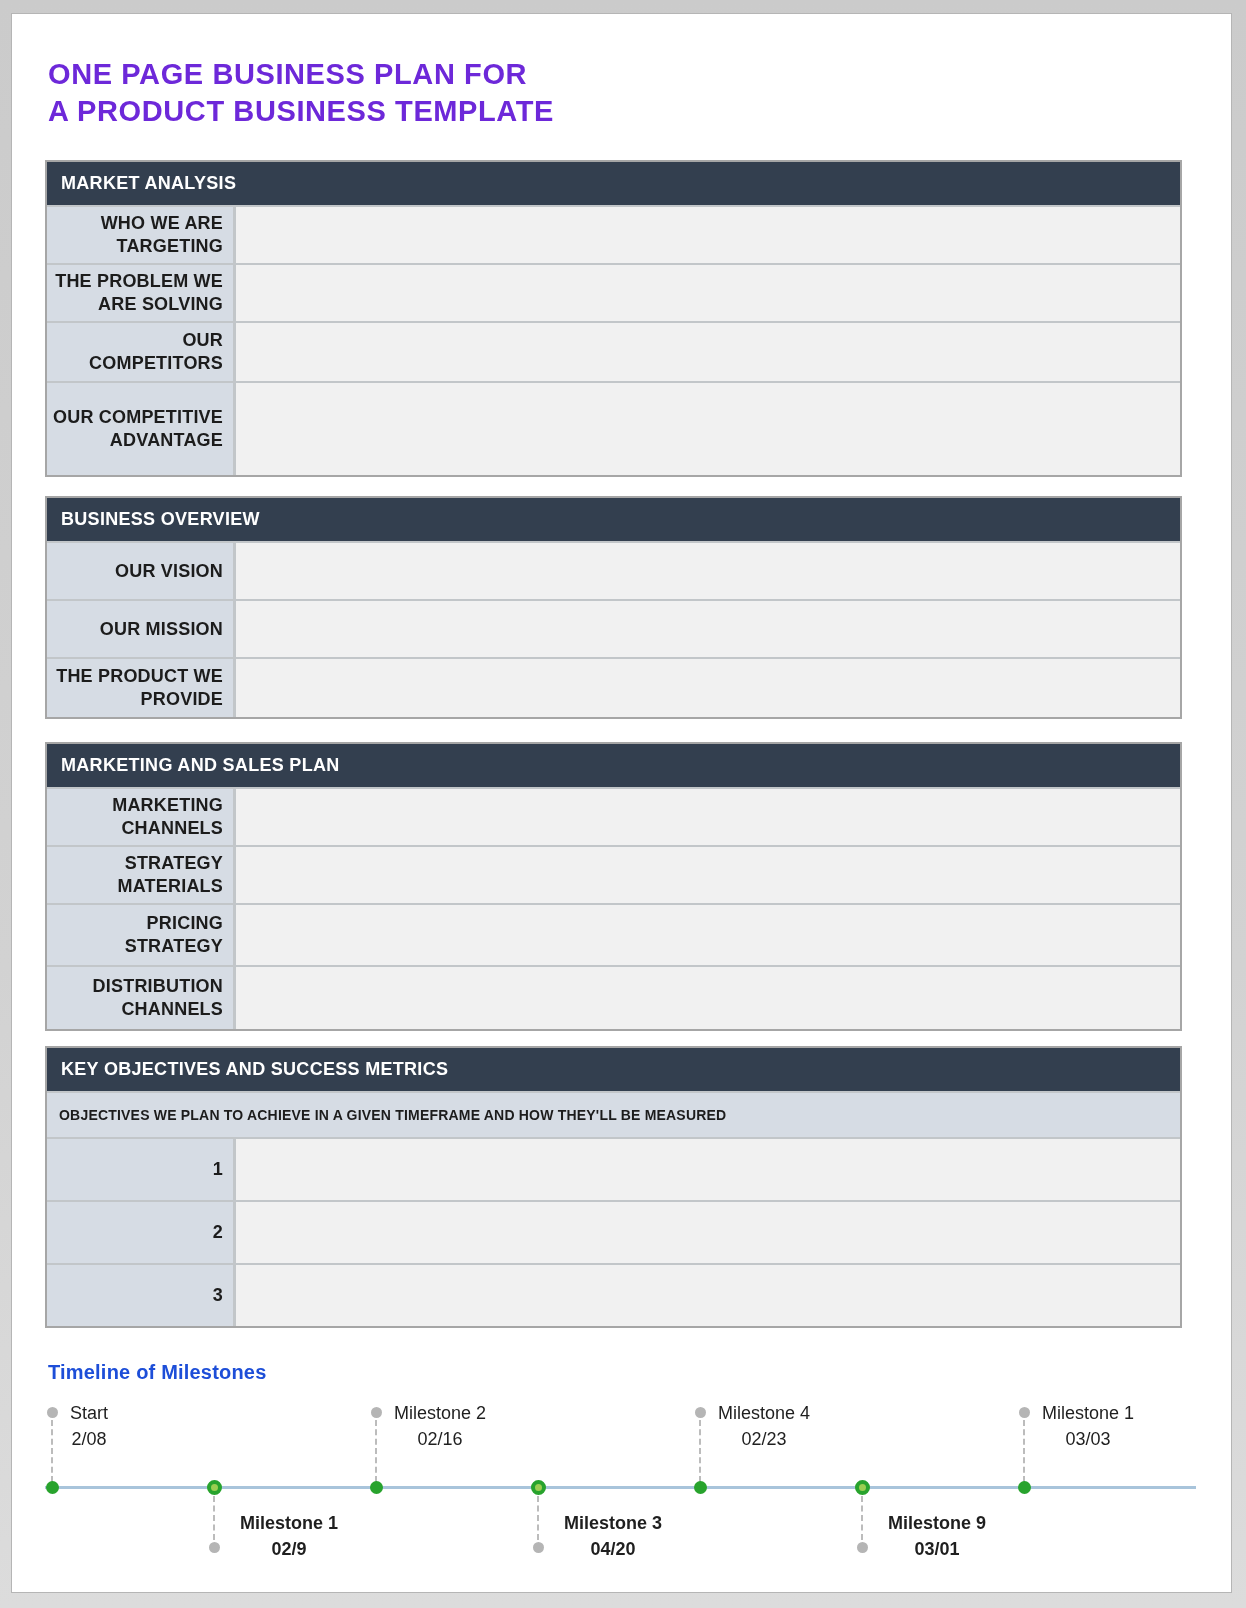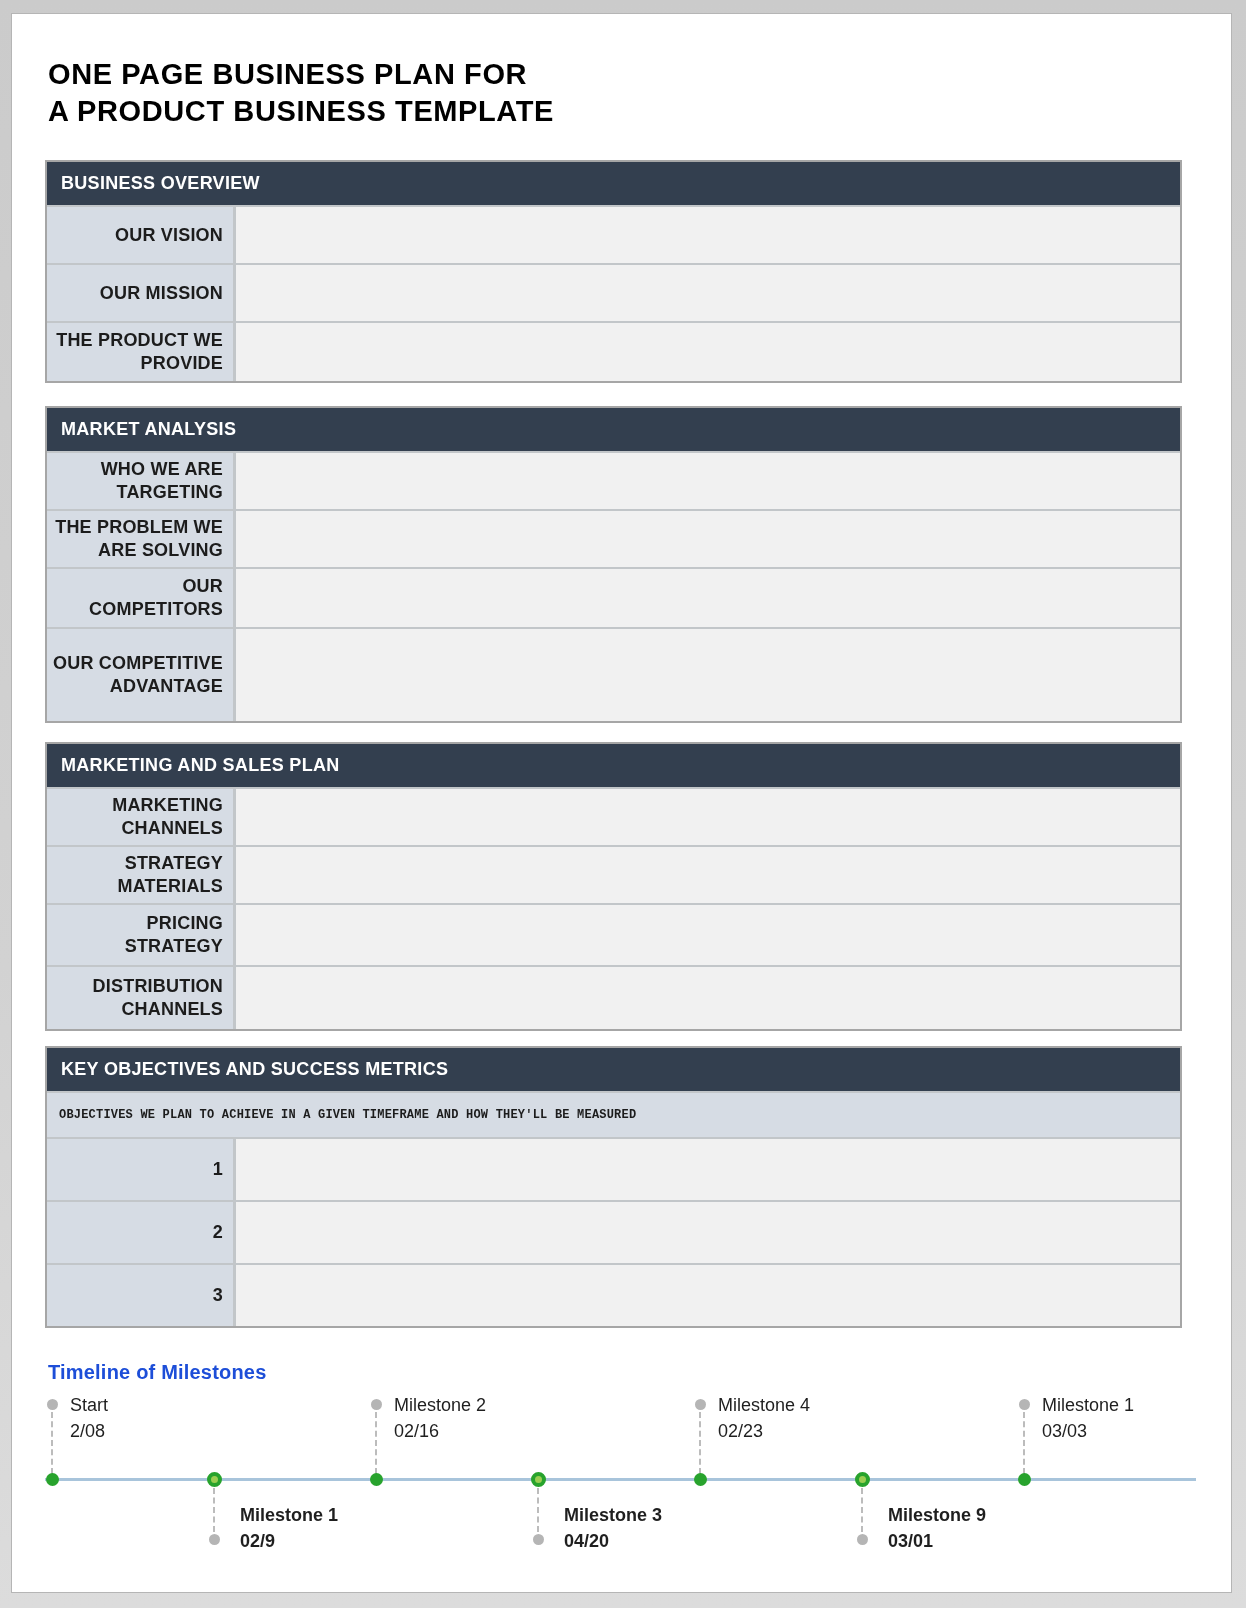--- a/index.html
+++ b/index.html
@@ -13,21 +13,21 @@
   .page {
     position:absolute; left:11px; top:13px;
     width:1221px; height:1580px;
     background:#ffffff;
     border:1px solid #b5b5b5;
     box-sizing:border-box;
     padding:42px 49px 0 33px;
   }
   
   .doc-title {
-    color:#000000; font-weight:bold; font-size:29px; line-height:37px;
+    color:#6d28d9; font-weight:bold; font-size:29px; line-height:37px;
     letter-spacing:0.6px; margin:0 0 30px 3px;
   }
   
   .section { border:2px solid #a6a6a6; box-sizing:border-box; }
   .sec1 { margin-bottom:23px; }
   .sec2 { margin-bottom:19px; }
   .sec3 { margin-bottom:15px; }
   .sec-header {
     background:#333f4f; height:43px;
     display:flex; align-items:center;
@@ -50,34 +50,35 @@
     font-weight:bold; font-size:18px; line-height:23px;
     color:#1c1c1c; letter-spacing:0.2px;
   }
   .value { background:#f1f1f1; }
   .subheader {
     grid-column:1 / -1;
     background:#d6dce4;
     display:flex; align-items:center;
     padding:5px 12px;
     min-height:44px;
-    font-weight:bold; font-size:12px; color:#1c1c1c; letter-spacing:0.2px;font-family:Liberation Mono, monospace;
+    font-weight:bold; font-size:14px; color:#1c1c1c; letter-spacing:0.2px;
   }
   .h52{min-height:52px}.h54{min-height:54px}.h56{min-height:56px}.h58{min-height:58px}
   .h60{min-height:60px}.h61{min-height:61px}.h62{min-height:62px}.h92{min-height:92px}
   
   .timeline-title {
     margin:33px 0 0 3px;
     font-size:20px; font-weight:bold; color:#1d4ed8; letter-spacing:0.2px;
   }
   .timeline {
     position:relative;
-    margin-top:4px;
+    margin-top:12px;
     height:205px;
     width:1152px;
+    text-align:center;
   }
   .tl-line {
     position:absolute; left:0; top:90px;
     width:1151px; height:3px;
     background:#a8c4db;
   }
   .ms { position:absolute; top:0; width:0; height:205px; }
   .lead-dot {
     position:absolute; left:-5px;
     width:11px; height:11px; border-radius:50%;
@@ -113,59 +114,59 @@
 </head>
 <body>
 
 <div class="page">
 
   <h1 class="doc-title">
     <div>ONE PAGE BUSINESS PLAN FOR</div>
     <div>A PRODUCT BUSINESS TEMPLATE</div>
   </h1>
 
+  <section class="section sec2">
+    <div class="sec-header">
+      <span>MARKET ANALYSIS</span>
+    </div>
+    <div class="sec-grid">
+      <div class="cell label h52">
+          <span>WHO WE ARE TARGETING</span>
+        </div>
+      <div class="cell value"></div>
+      <div class="cell label h52">
+          <span>THE PROBLEM WE ARE SOLVING</span>
+        </div>
+      <div class="cell value"></div>
+      <div class="cell label h58">
+          <span>OUR COMPETITORS</span>
+        </div>
+      <div class="cell value"></div>
+      <div class="cell label h92">
+          <span>OUR COMPETITIVE ADVANTAGE</span>
+        </div>
+      <div class="cell value"></div>
+    </div>
+  </section>
+
   <section class="section sec1">
     <div class="sec-header">
       <span>BUSINESS OVERVIEW</span>
     </div>
     <div class="sec-grid">
       <div class="cell label h56">
           <span>OUR VISION</span>
         </div>
       <div class="cell value"></div>
       <div class="cell label h56">
           <span>OUR MISSION</span>
         </div>
       <div class="cell value"></div>
       <div class="cell label h58">
           <span>THE PRODUCT WE PROVIDE</span>
-        </div>
-      <div class="cell value"></div>
-    </div>
-  </section>
-
-  <section class="section sec2">
-    <div class="sec-header">
-      <span>MARKET ANALYSIS</span>
-    </div>
-    <div class="sec-grid">
-      <div class="cell label h52">
-          <span>WHO WE ARE TARGETING</span>
-        </div>
-      <div class="cell value"></div>
-      <div class="cell label h52">
-          <span>THE PROBLEM WE ARE SOLVING</span>
-        </div>
-      <div class="cell value"></div>
-      <div class="cell label h58">
-          <span>OUR COMPETITORS</span>
-        </div>
-      <div class="cell value"></div>
-      <div class="cell label h92">
-          <span>OUR COMPETITIVE ADVANTAGE</span>
         </div>
       <div class="cell value"></div>
     </div>
   </section>
 
   <section class="section sec3">
     <div class="sec-header">
       <span>MARKETING AND SALES PLAN</span>
     </div>
     <div class="sec-grid">

